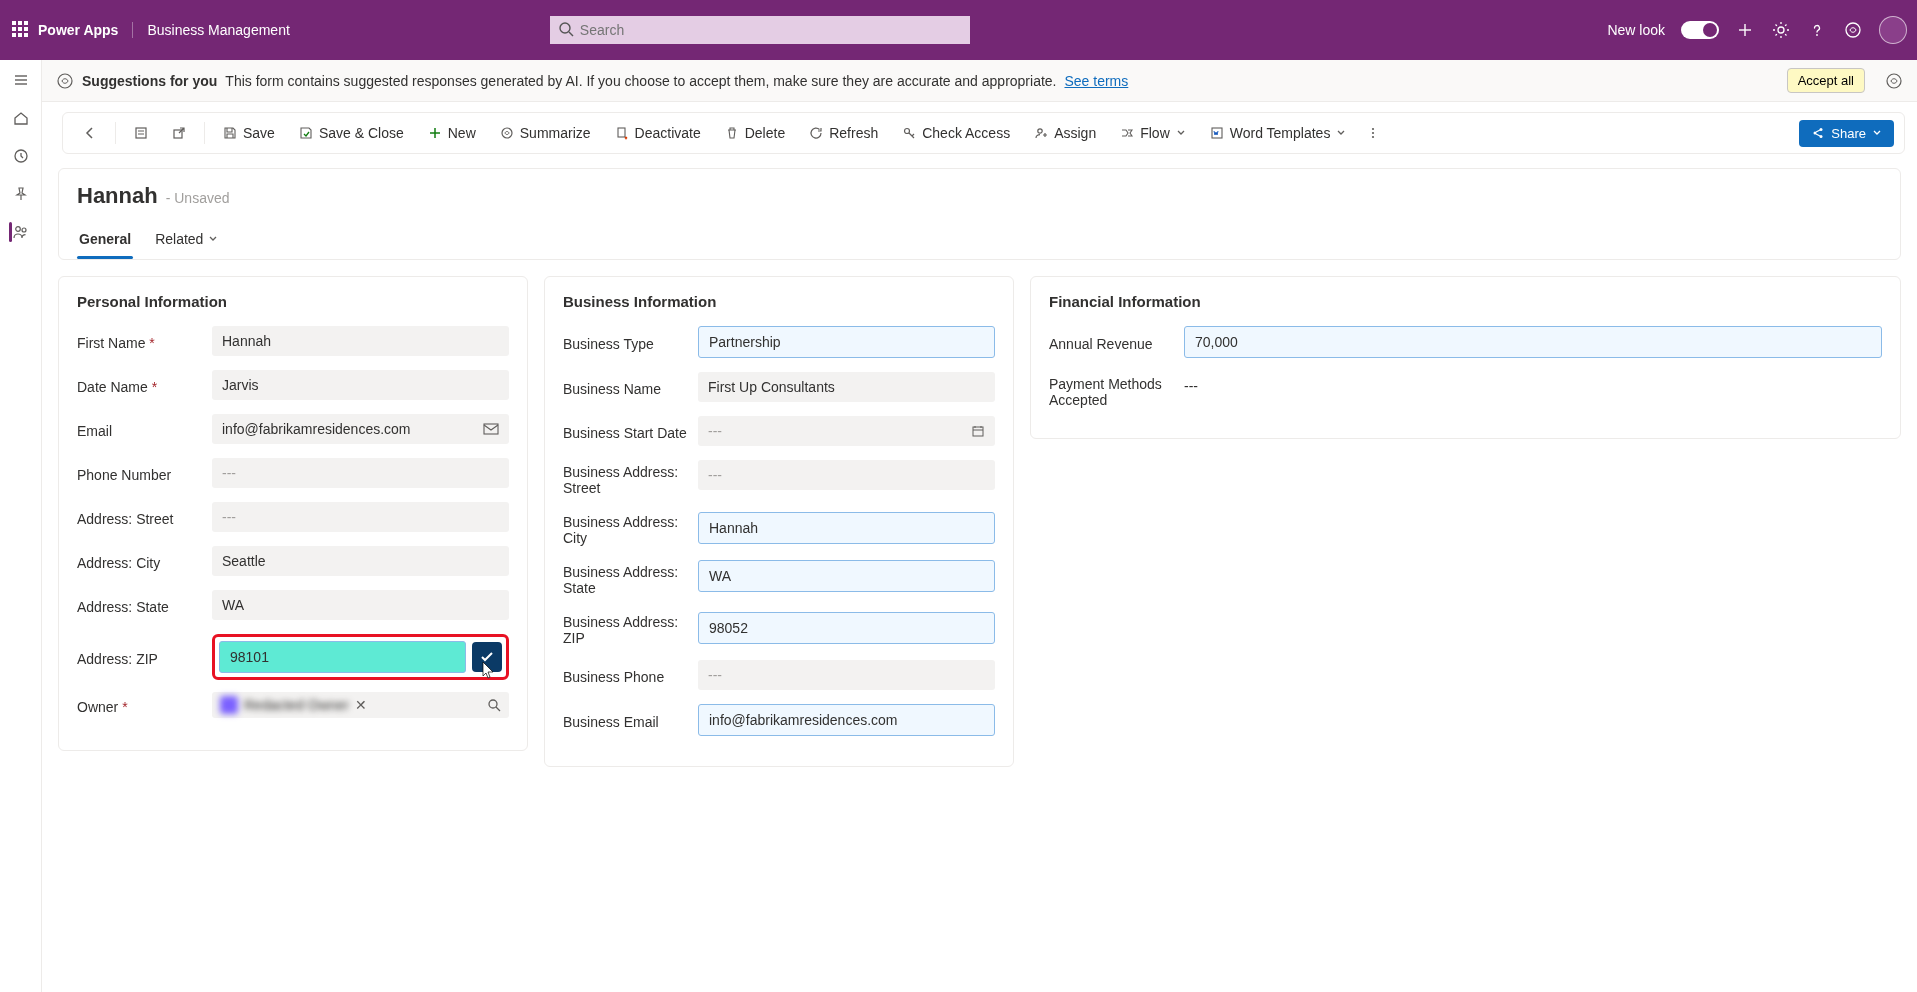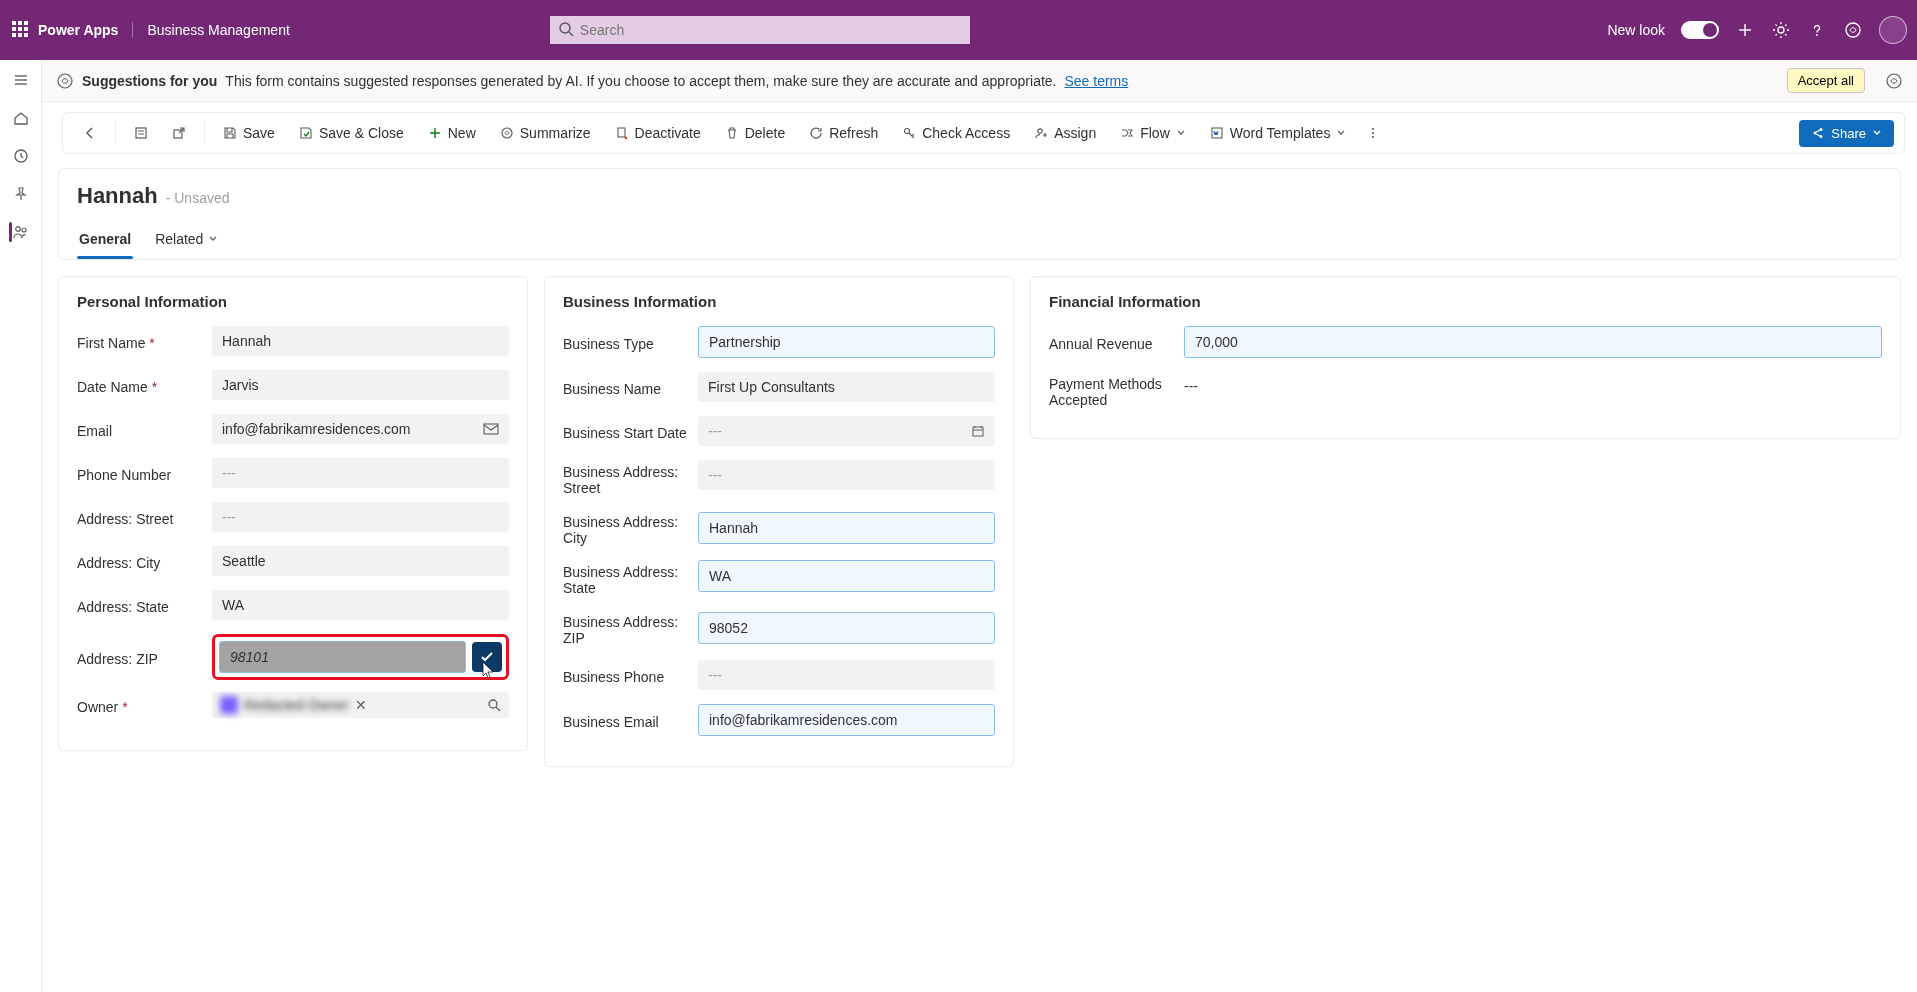--- a/index.html
+++ b/index.html
@@ -70,21 +70,21 @@
 .fld .lbl .req { color:#a4262c; }
 .fld .val { flex:1; }
 .fld .inputlike { background:#f3f2f1; border-radius:3px; padding:7px 10px; min-height:18px; display:flex; align-items:center; color:#323130;}
 .fld .inputlike.empty { color:#a19f9d; }
 .fld .inputlike.mail { justify-content:space-between;}
 .inputlike .mail-icon { color:#605e5c; }
 .fld .inputlike.date { justify-content:space-between;}
 
 .suggested { background:#f0f8ff !important; border:1px solid #8bbbe8 !important;}
 .zipwrap { display:flex; align-items:center; gap:6px;}
-.zipinput { flex:1; border:1px solid #8bbbe8; background:#a3a3a3; border-radius:3px; padding:7px 10px;font-style:italic;}
+.zipinput { flex:1; border:1px solid #8bbbe8; background:#5eead4; border-radius:3px; padding:7px 10px;}
 .acceptbtn { width:30px; height:30px; background:#0b3a66; border-radius:4px; color:#fff; display:flex; align-items:center; justify-content:center; cursor:pointer;}
 .highlight-box { border:3px solid #e81123; border-radius:6px; padding:4px; }
 
 .lookup { background:#f3f2f1; border-radius:3px; padding:4px 8px; display:flex; align-items:center; justify-content:space-between; }
 .lookup .tag { display:flex; align-items:center; gap:6px; filter: blur(3px);}
 .lookup .tag .tavatar { width:18px; height:18px; border-radius:3px; background:#7b61ff;}
 .lookup .tag .tx { color:#323130;}
 .lookup .clear { color:#605e5c; cursor:pointer; margin-left:6px;}
 .lookup .srch { color:#605e5c; cursor:pointer;}
 

